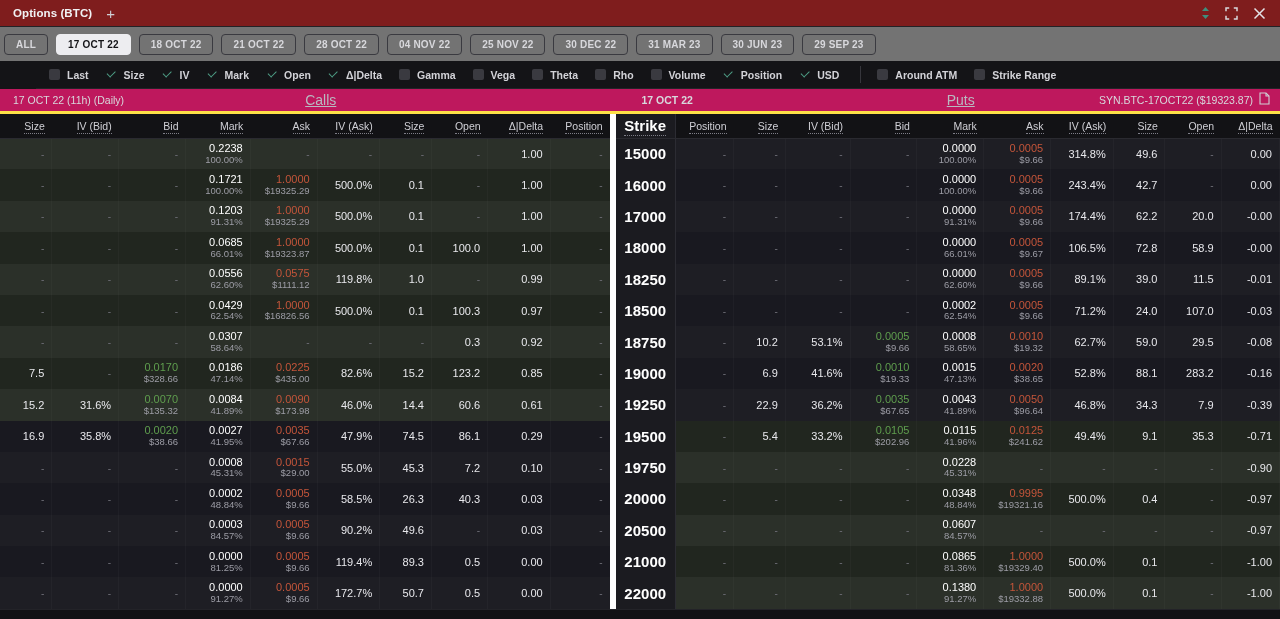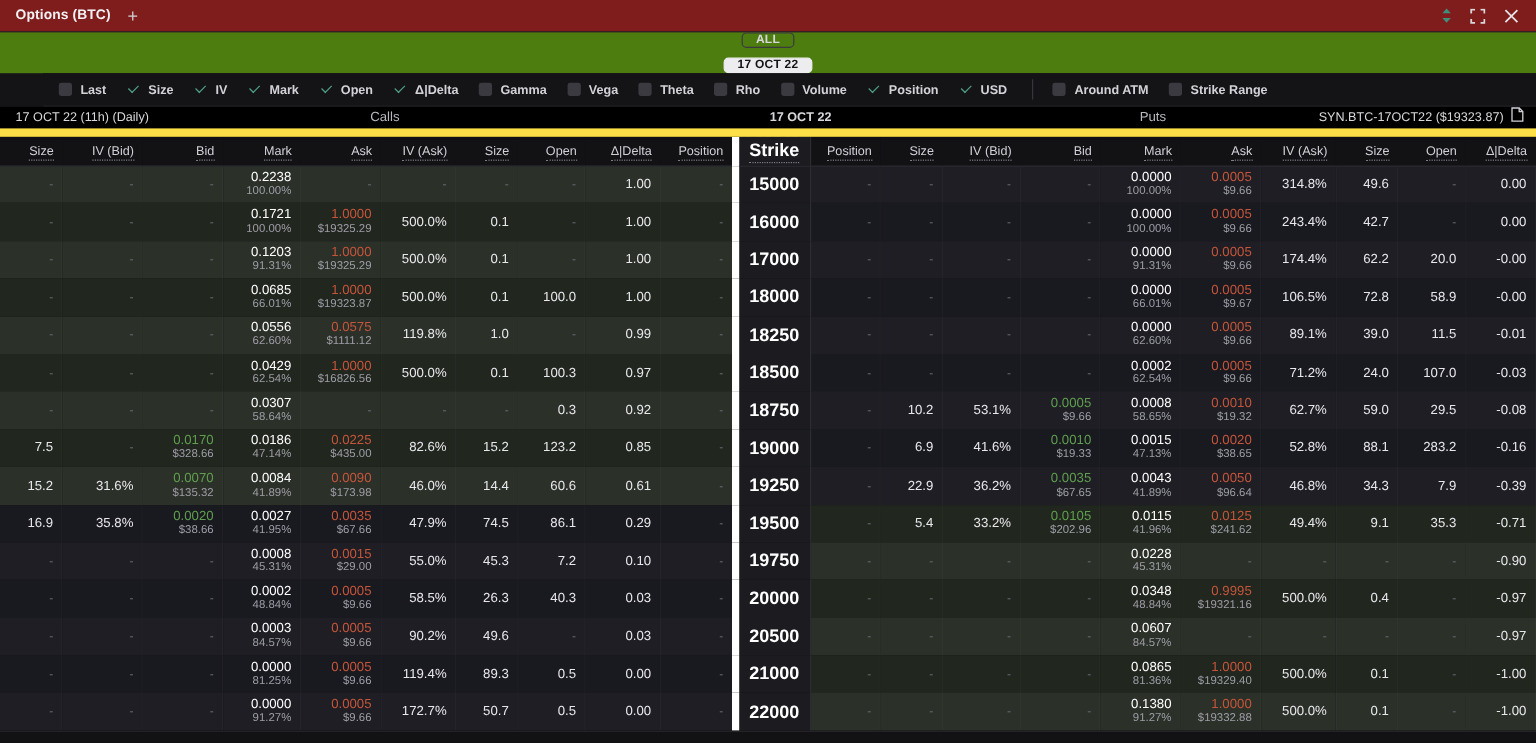--- a/index.html
+++ b/index.html
@@ -21,23 +21,23 @@
   }
   .title-text { color: #f2f2f4; font-size: 11.5px; font-weight: bold; letter-spacing: .1px; }
   .title-plus { color: #cfcfd4; font-size: 15px; margin-left: 14px; line-height: 1; cursor: pointer; }
   .titlebar-spacer { flex: 1; }
   .win-btns { display: flex; align-items: center; gap: 15px; padding-right: 4px; }
   .win-btn { cursor: pointer; display: flex; align-items: center; justify-content: center; }
 
   
   .expiries {
     height: 34px; min-height: 34px;
-    background: #4d7c0f;
+    background: #737373;
     display: flex; align-items: center;
-    padding: 0 27px; gap: 8px; flex-direction: column;
+    padding: 0 4px; gap: 8px;
   }
   .exp {
     height: 21px; min-width: 34px;
     border: 1px solid #3a3a40;
     border-radius: 4px;
     color: #d8d8dc; font-size: 10px; font-weight: bold;
     display: flex; align-items: center; justify-content: center;
     padding: 0 11px; cursor: pointer; letter-spacing: .2px;
     white-space: nowrap; background: transparent;
   }
@@ -63,33 +63,33 @@
     content: ""; width: 7px; height: 3.5px;
     border-left: 1.6px solid #4e9e86; border-bottom: 1.6px solid #4e9e86;
     transform: rotate(-45deg) translate(1px, -1px);
   }
   .cbox span { color: #d2d2d7; font-size: 10.5px; font-weight: bold; }
   .greek-div { width: 1px; height: 17px; background: #36363c; margin: 0 16px 0 4px; }
 
   
   .banner {
     height: 25px; min-height: 25px;
-    background: #000000;
+    background: #be185d;
     display: flex; align-items: center;
-    border-bottom: 7px solid #fde047;
+    border-bottom: 3px solid #fde047;
     position: relative;
   }
   .banner-left, .banner-right { display: flex; align-items: center; flex: 1; height: 100%; position: relative; }
   .banner-left { padding-left: 13px; }
   .banner-right { padding-right: 10px; }
   .b-label { color: #d8d8dc; font-size: 10.5px; white-space: nowrap; }
   .b-label.bold { font-weight: bold; }
   .b-center {
     position: absolute; left: 0; right: 0; text-align: center;
-    color: #b9b9c0; font-size: 11px; pointer-events: none;
+    color: #b9b9c0; font-size: 14px; pointer-events: none; text-decoration: underline;
   }
   .banner-right .b-side { margin-left: auto; display: flex; align-items: center; gap: 6px; }
 
   
   .tablewrap { flex: 1; display: flex; overflow: hidden; background: #141417; }
   table { border-collapse: collapse; table-layout: fixed; width: 100%; }
   thead th {
     height: 24px;
     background: #121215;
     color: #d0d0d6; font-size: 10.5px; font-weight: normal;

